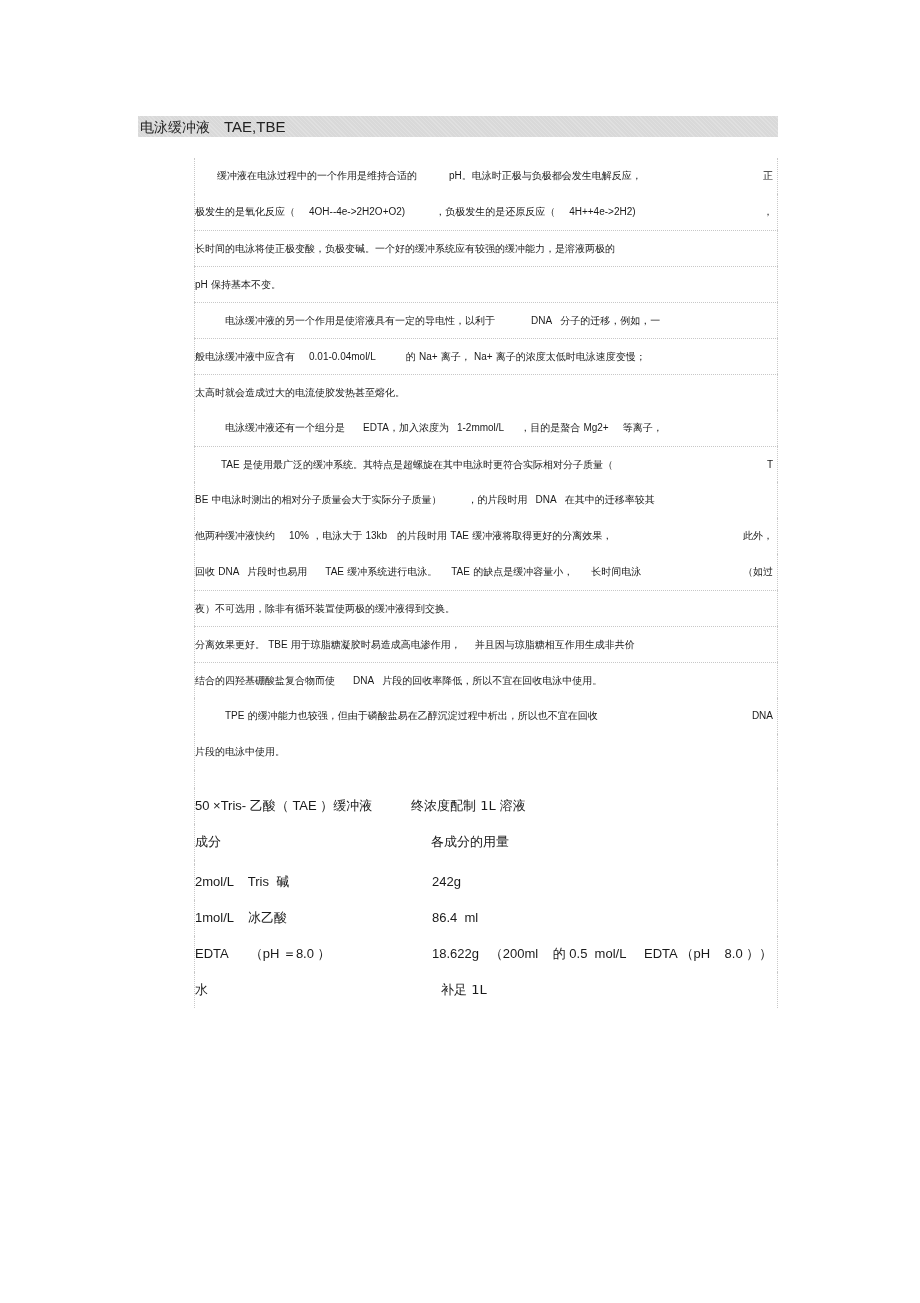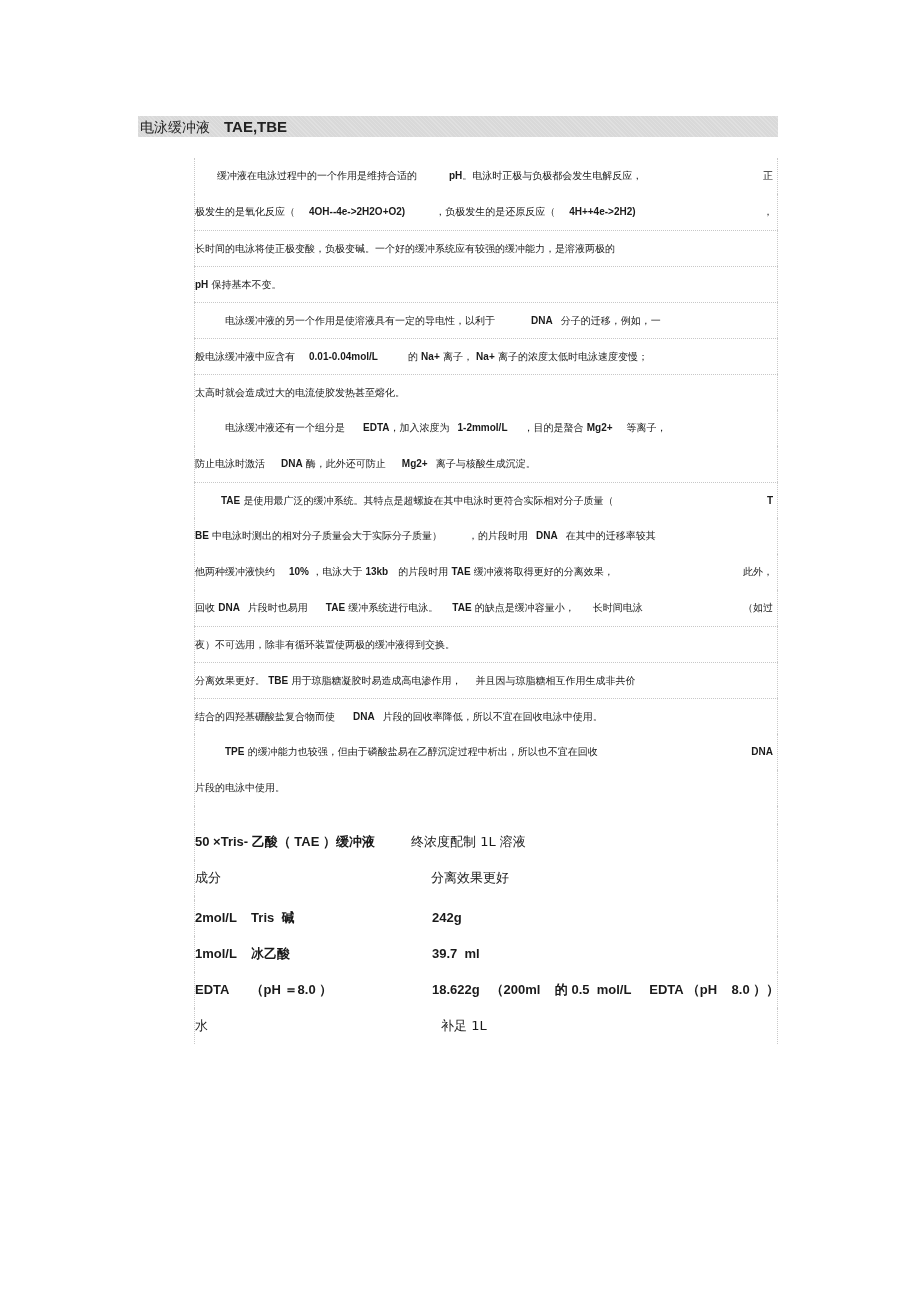--- a/index.html
+++ b/index.html
@@ -47,21 +47,20 @@
       border-right: 1px dotted #c8c8c8;
       font-size: 10px;
       line-height: 36px;
       white-space: nowrap;
       box-sizing: border-box;
     }
     .row.top-border { border-top: 1px dotted #c8c8c8; }
     .row.gap-bordered { height: 9px; }
     .latin {
       font-family: "Liberation Sans", sans-serif;
-      font-weight: bold;
     }
     .sp { display: inline-block; }
     .right-edge {
       position: absolute;
       right: 4px;
       top: 0;
     }
     .recipe-row {
       position: relative;
       height: 36px;
@@ -107,23 +106,20 @@
   <div class="row top-border">
     <span>般电泳缓冲液中应含有</span><span class="sp" style="width:14px"></span><span class="latin">0.01-0.04mol/L</span><span class="sp" style="width:30px"></span><span>的</span> <span class="latin">Na+</span> <span>离子，</span> <span class="latin">Na+</span> <span>离子的浓度太低时电泳速度变慢；</span>
   </div>
   <div class="row top-border">
     <span>太高时就会造成过大的电流使胶发热甚至熔化。</span>
   </div>
 
   <div class="row">
     <span class="sp" style="width:30px"></span><span>电泳缓冲液还有一个组分是</span><span class="sp" style="width:18px"></span><span class="latin">EDTA</span><span>，加入浓度为</span><span class="sp" style="width:8px"></span><span class="latin">1-2mmol/L</span><span class="sp" style="width:16px"></span><span>，目的是螯合</span> <span class="latin">Mg2+</span><span class="sp" style="width:14px"></span><span>等离子，</span>
   </div>
-  <div class="row">
-    <span>防止电泳时激活</span><span class="sp" style="width:16px"></span><span class="latin">DNA</span> <span>酶，此外还可防止</span><span class="sp" style="width:16px"></span><span class="latin">Mg2+</span><span class="sp" style="width:8px"></span><span>离子与核酸生成沉淀。</span>
-  </div>
 
   <div class="row top-border">
     <span class="sp" style="width:26px"></span><span class="latin">TAE</span> <span>是使用最广泛的缓冲系统。其特点是超螺旋在其中电泳时更符合实际相对分子质量（</span>
     <span class="right-edge latin">T</span>
   </div>
   <div class="row">
     <span class="latin">BE</span> <span>中电泳时测出的相对分子质量会大于实际分子质量）</span><span class="sp" style="width:26px"></span><span>，的片段时用</span><span class="sp" style="width:8px"></span><span class="latin">DNA</span><span class="sp" style="width:8px"></span><span>在其中的迁移率较其</span>
   </div>
   <div class="row">
     <span>他两种缓冲液快约</span><span class="sp" style="width:14px"></span><span class="latin">10%</span> <span>，电泳大于</span> <span class="latin">13kb</span><span class="sp" style="width:10px"></span><span>的片段时用</span> <span class="latin">TAE</span> <span>缓冲液将取得更好的分离效果，</span>
@@ -153,30 +149,30 @@
   </div>
 
   <div class="row gap-bordered" style="height:18px"></div>
 
   <div class="recipe-row">
     <span class="latin">50 ×Tris- 乙酸（ TAE ）缓冲液</span>
     <span class="recipe-col2" style="left:216px">终浓度配制 1L 溶液</span>
   </div>
   <div class="recipe-row">
     <span>成分</span>
-    <span class="recipe-col2" style="left:236px">分离效果更好</span>
+    <span class="recipe-col2" style="left:236px">各成分的用量</span>
   </div>
   <div class="recipe-row" style="height:4px"></div>
   <div class="recipe-row">
     <span class="latin" style="white-space:pre">2mol/L    Tris  碱</span>
     <span class="recipe-col2 latin" style="left:237px">242g</span>
   </div>
   <div class="recipe-row">
     <span class="latin" style="white-space:pre">1mol/L    冰乙酸</span>
-    <span class="recipe-col2 latin" style="left:237px;white-space:pre">39.7  ml</span>
+    <span class="recipe-col2 latin" style="left:237px;white-space:pre">86.4  ml</span>
   </div>
   <div class="recipe-row">
     <span class="latin" style="white-space:pre">EDTA      （pH ＝8.0 ）</span>
     <span class="recipe-col2 latin" style="left:237px;white-space:pre">18.622g   （200ml    的 0.5  mol/L     EDTA （pH    8.0 ））</span>
   </div>
   <div class="recipe-row">
     <span>水</span>
     <span class="recipe-col2" style="left:246px">补足 1L</span>
   </div>
 

